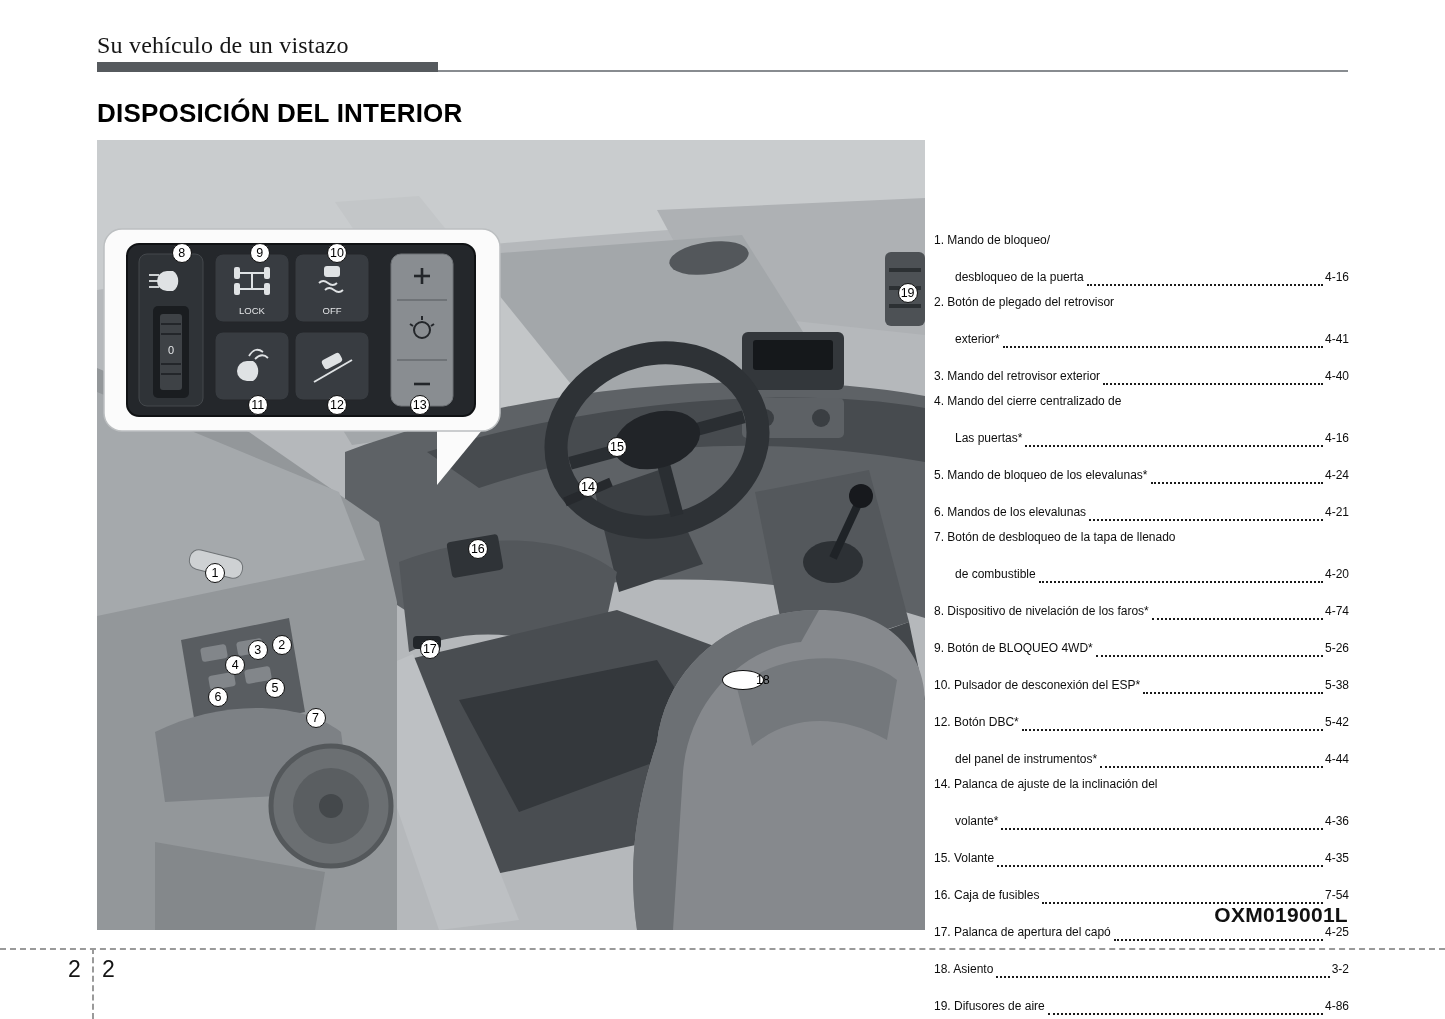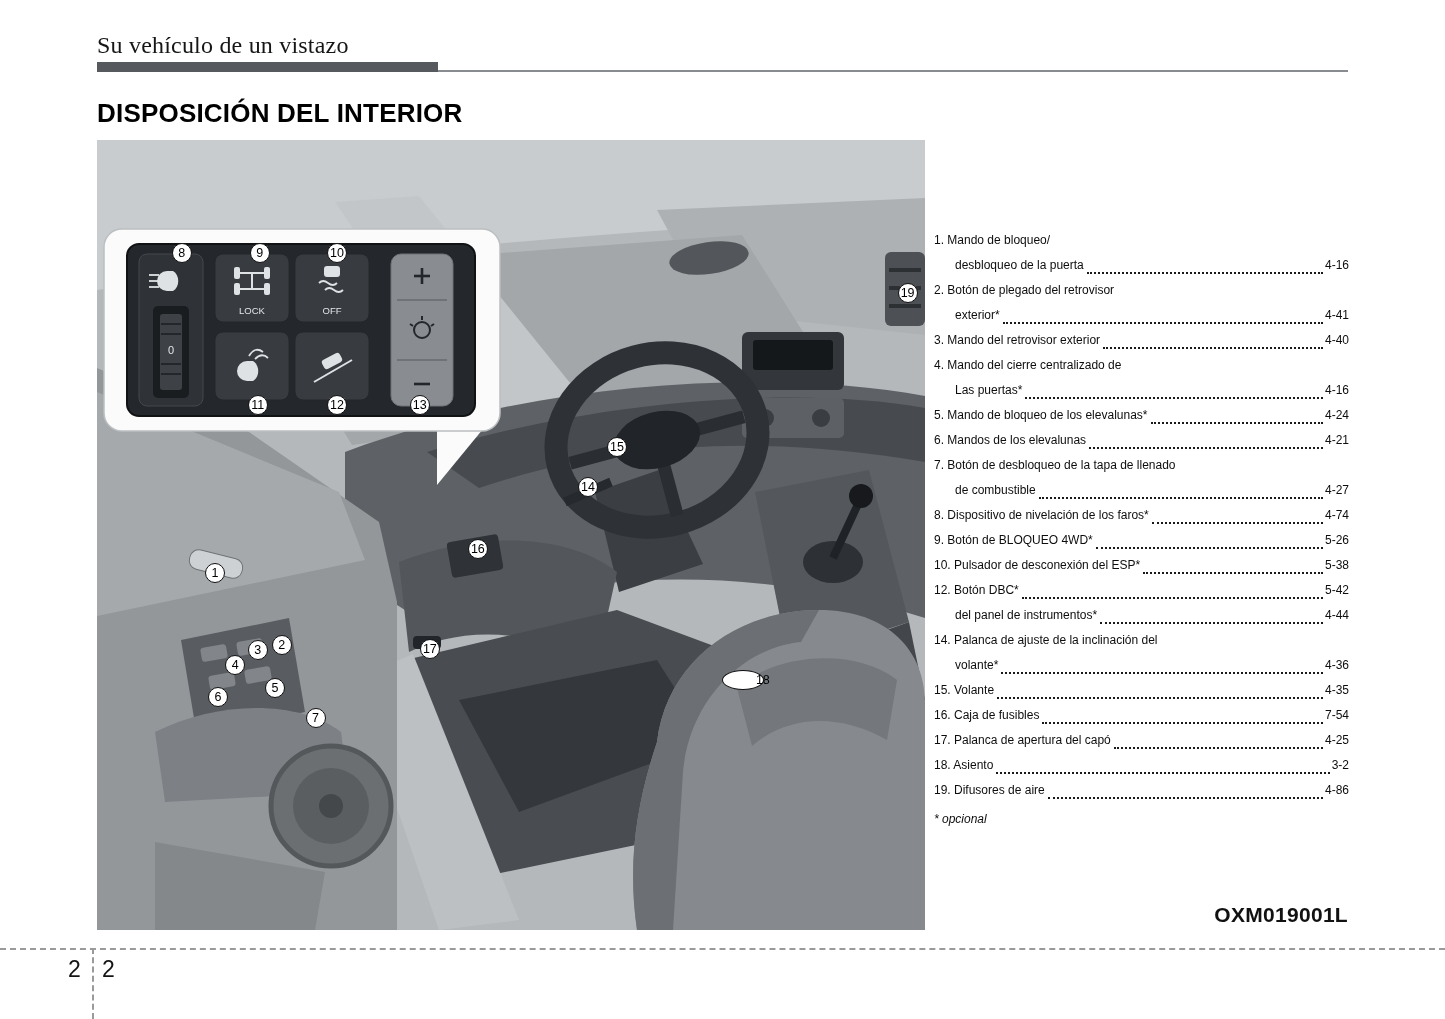--- a/index.html
+++ b/index.html
@@ -32,21 +32,21 @@
 
   
   .legend { position:absolute; left:934px; top:228px; width:415px;
             font-size:12px; line-height:25px; color:#0d0d0d; }
   .legend-line { white-space:nowrap; }
   .legend-line.cont { padding-left:21px; }
   .leader-row { display:flex; align-items:flex-end; }
   .leader-row .lt { white-space:nowrap; }
   .leader-row .dots { flex:1 1 auto; min-width:10px; border-bottom:2.5px dotted #1a1a1a;
                       margin:0 2px 4px 3px; }
-  .leader-row .pref { white-space:nowrap; }
+  .leader-row .pref { white-space:nowrap;margin-top:12px; }
   .footnote { margin-top:4px;font-style:italic; }
 
   .figure-code { position:absolute; right:97px; top:903px; font-size:21px; font-weight:bold;
                  color:#111; letter-spacing:0.3px; }
 
   
   .footer-dash-h { position:absolute; left:0; top:948px; width:1445px; border-top:2px dashed #9a9a9a; }
   .footer-dash-v { position:absolute; left:92px; top:948px; height:71px; border-left:2px dashed #9a9a9a; }
   .footer-chapter { position:absolute; left:68px; top:956px; font-size:23px; color:#141414; }
   .footer-page    { position:absolute; left:102px; top:956px; font-size:23px; color:#141414; }
@@ -260,21 +260,21 @@
             <span class="lt">6. Mandos de los elevalunas</span>
             <span class="dots"></span>
             <span class="pref">4-21</span>
           </div>
         </div>
         <div class="legend-item">
           <div class="legend-line">7. Botón de desbloqueo de la tapa de llenado</div>
           <div class="legend-line cont leader-row">
             <span class="lt">de combustible</span>
             <span class="dots"></span>
-            <span class="pref">4-27</span>
+            <span class="pref">4-20</span>
           </div>
         </div>
         <div class="legend-item">
           <div class="legend-line leader-row">
             <span class="lt">8. Dispositivo de nivelación de los faros*</span>
             <span class="dots"></span>
             <span class="pref">4-74</span>
           </div>
         </div>
         <div class="legend-item">

